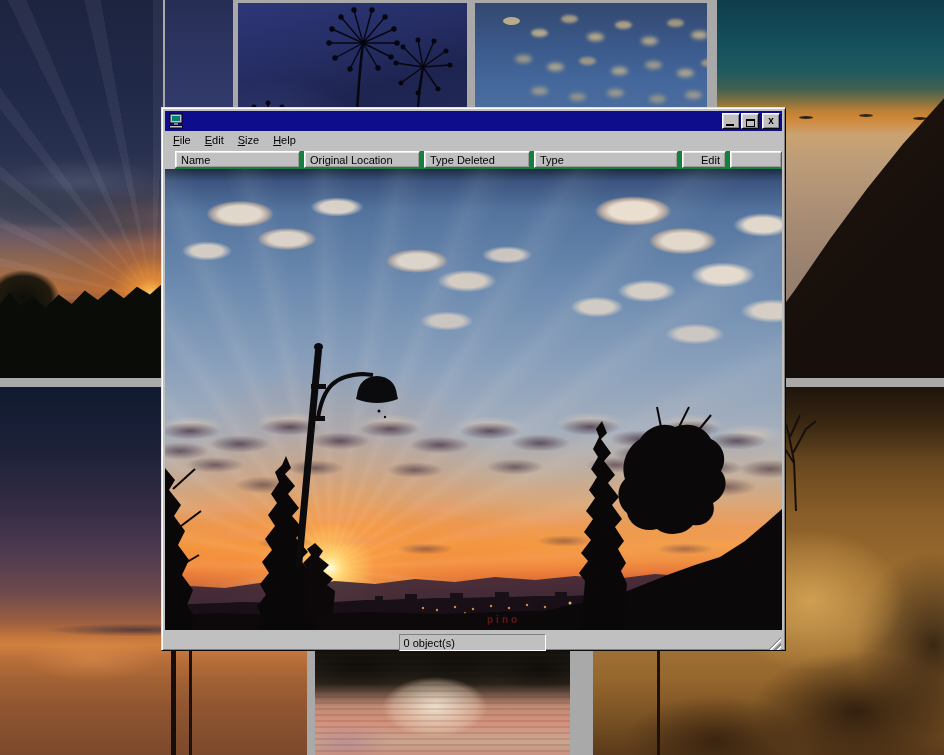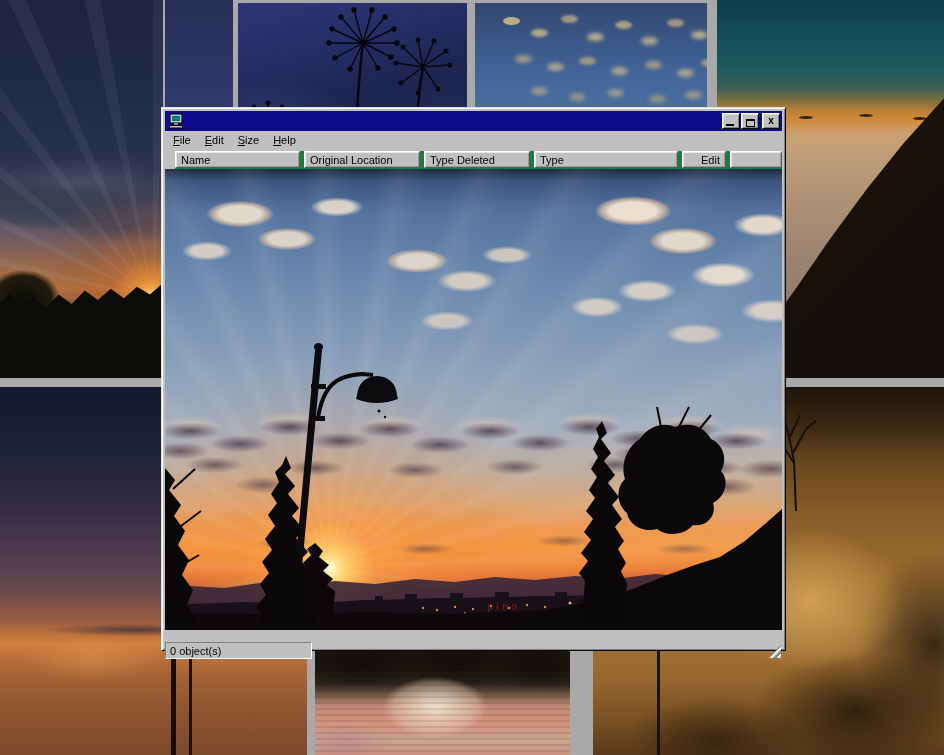--- a/index.html
+++ b/index.html
@@ -199,25 +199,25 @@
     radial-gradient(ellipse 70px 10px at 200px 372px, rgba(240,150,100,.45), transparent 72%),
     radial-gradient(ellipse 70px 10px at 320px 364px, rgba(240,150,100,.45), transparent 72%),
     radial-gradient(ellipse 70px 10px at 440px 372px, rgba(240,150,100,.45), transparent 72%),
     radial-gradient(ellipse 70px 10px at 560px 368px, rgba(240,150,100,.4), transparent 72%),
     radial-gradient(ellipse 40px 8px at 120px 374px, rgba(80,50,60,.5), transparent 72%),
     radial-gradient(ellipse 40px 8px at 260px 380px, rgba(80,50,60,.5), transparent 72%),
     radial-gradient(ellipse 40px 8px at 400px 372px, rgba(80,50,60,.5), transparent 72%),
     radial-gradient(ellipse 40px 8px at 520px 380px, rgba(80,50,60,.45), transparent 72%);}
   .silhouettes{position:absolute;inset:0;}
   .watermark{
-    position:absolute;left:322px;top:432px;font-size:10px;font-weight:bold;
+    position:absolute;left:322px;top:445px;font-size:10px;font-weight:bold;
     letter-spacing:3px;color:rgba(160,35,35,.55);
   }
   
-  .statusbar{height:17px;margin-top:12px;display:flex;position:relative;}
+  .statusbar{height:17px;margin-top:4px;display:flex;position:relative;justify-content:center;}
   .spanel{
     box-sizing:border-box;height:17px;background:#c0c0c0;
     border:1px solid;border-color:#808080 #ffffff #ffffff #808080;
     font-size:11px;line-height:14px;padding:1px 4px 0 4px;color:#000;
     overflow:hidden;white-space:nowrap;
   }
   .sp1{width:147px;margin-right:3px;}
   .sp2{flex:1;}
   .grip{
     position:absolute;right:1px;bottom:1px;width:13px;height:13px;

